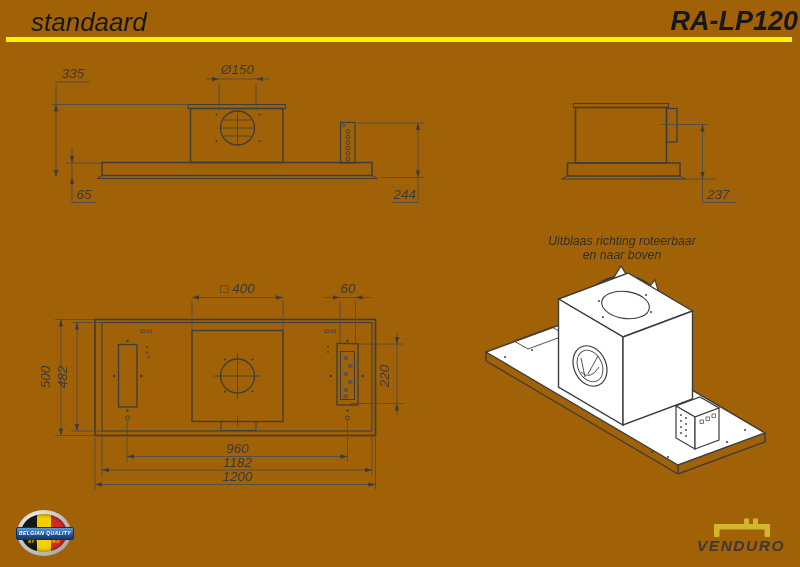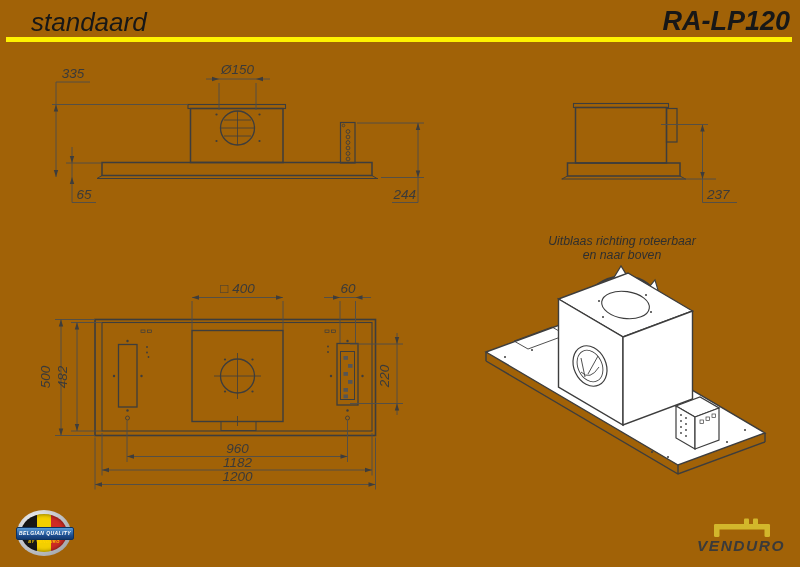--- a/index.html
+++ b/index.html
@@ -1,20 +1,20 @@
 <!DOCTYPE html>
 <html><head>
 <meta charset="utf-8">
 <style>
   html,body{margin:0;padding:0;background:#e8e8e8;}
   .page{position:relative;width:800px;height:567px;background:#a16207;overflow:hidden;
         font-family:"Liberation Sans",sans-serif;font-style:italic;}
   
   .hdr-left{position:absolute;left:31px;top:7px;font-size:26px;font-weight:500;color:#171717;letter-spacing:0px;}
-  .hdr-right{position:absolute;right:10px;top:6px;font-size:27px;font-weight:600;color:#171717;}
+  .hdr-right{position:absolute;right:2px;top:6px;font-size:27px;font-weight:600;color:#171717;}
   .hdr-rule{position:absolute;left:6px;top:37px;width:786px;height:5px;background:#fff200;}
   
   svg{position:absolute;overflow:visible;}
   svg text{font-family:"Liberation Sans",sans-serif;fill:#3a3a3a;}
   .obj{stroke:#3d3d3d;fill:none;}
   .dim{stroke:#4d4d4d;stroke-width:0.9;fill:none;}
   .ah{fill:#3d3d3d;stroke:none;}
   .dot{fill:#3d3d3d;stroke:none;}
   .dtx{font-size:13.5px;}
   .cap{font-size:12.3px;fill:#2f2f2f;}

